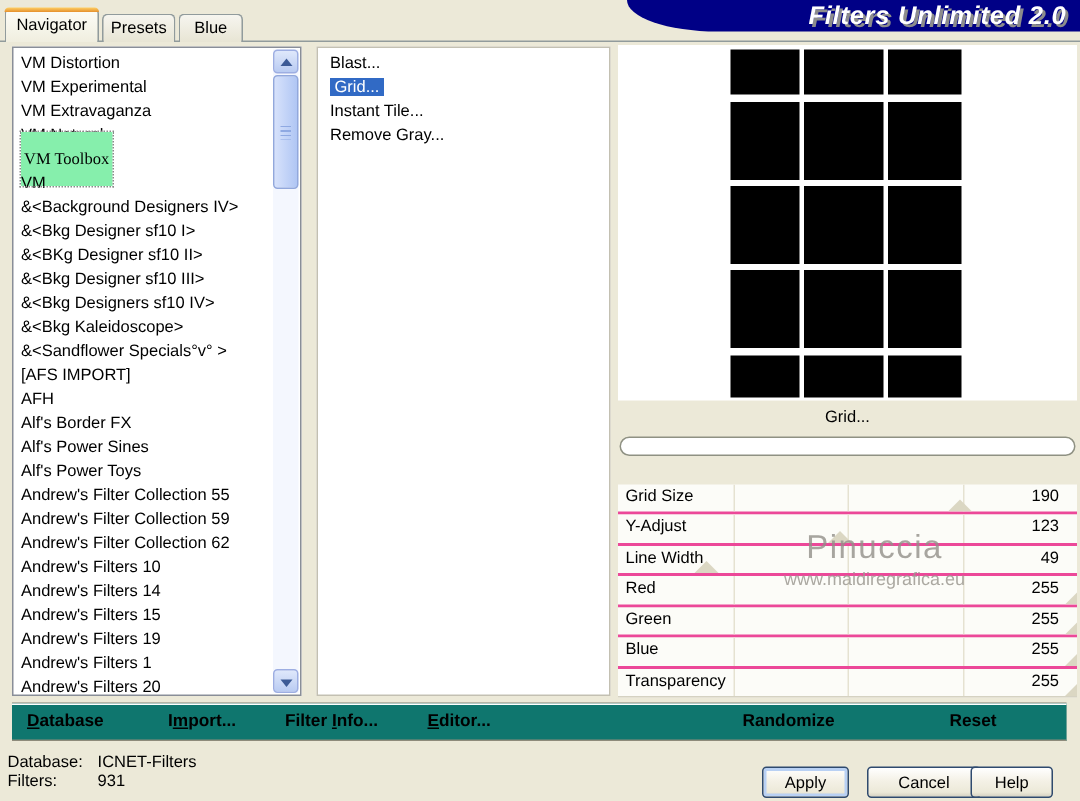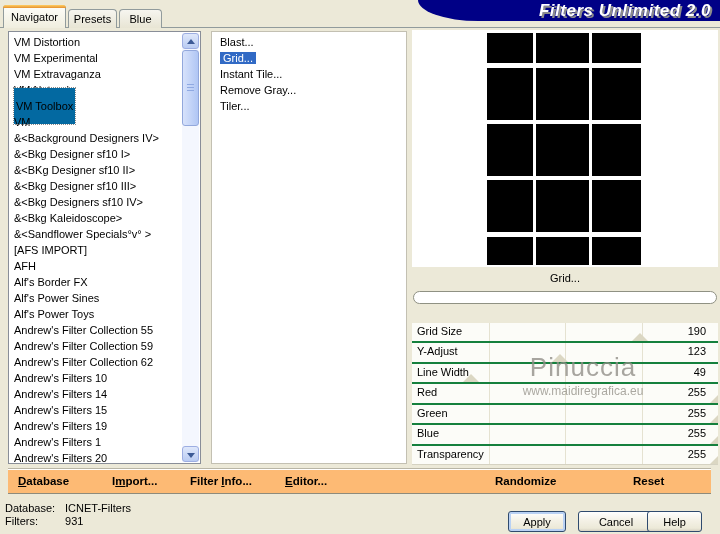--- a/index.html
+++ b/index.html
@@ -34,21 +34,21 @@
   #tab-about{left:119px;top:9px;width:43px;height:19px;}
   
   .listbox{
     position:absolute;top:31px;background:#fff;border:1px solid #898e98;overflow:hidden;
   }
   #category-listbox{left:8px;width:193px;height:433px;}
   #filter-listbox{left:211px;width:196px;height:433px;border-color:#c3c0b2;}
   .items{position:absolute;left:0;top:2px;right:0;}
   .li{height:16px;line-height:16px;padding-left:6px;white-space:nowrap;cursor:default;}
   #category-listbox .li{padding-left:5px;}
-  .li .seltext-inactive{background:#0369a1;outline:1px dotted #8a8a8a;padding:12px 2px;}
+  .li .seltext-inactive{background:#86efac;outline:1px dotted #8a8a8a;padding:12px 2px;font-family:Liberation Serif, serif;}
   .li .seltext-active{background:#316ac5;color:#fff;padding:0 3px;}
   
   #cat-scrollbar{position:absolute;top:1px;bottom:1px;right:1px;width:17px;background:#f4f7fe;}
   .sb-btn{
     position:absolute;left:0;width:17px;height:16px;border:1px solid #9daee2;border-radius:3px;
     background:linear-gradient(#dfe8fb,#b9cbf2);
   }
   .sb-up{top:0;} .sb-down{bottom:0;}
   .sb-arrow{position:absolute;left:4px;width:0;height:0;border-left:4px solid transparent;border-right:4px solid transparent;}
   .sb-up .sb-arrow{top:5px;border-bottom:5px solid #3c5a96;}
@@ -65,37 +65,37 @@
   #preview{position:absolute;left:412px;top:30px;width:306px;height:237px;background:#fff;overflow:hidden;}
   .gridcell{position:absolute;background:#000;}
   #preview-caption{position:absolute;left:412px;top:272px;width:306px;text-align:center;}
   #progressbar{
     position:absolute;left:413px;top:291px;width:304px;height:13px;background:#fff;
     border:1px solid #8f9183;border-radius:7px;
   }
   
   #sliders{position:absolute;left:412px;top:323px;width:306px;height:142px;display:flex;flex-direction:column;}
   .srow{
-    position:relative;flex:1;background:#fcfcf8;border-bottom:2px solid #15803d;overflow:hidden;cursor:default;
+    position:relative;flex:1;background:#fcfcf8;border-bottom:2px solid #ec4899;overflow:hidden;cursor:default;
   }
   .srow:last-child{border-bottom:1px solid #d5d2c2;}
   .slabel{position:absolute;left:5px;top:2px;}
   .svalue{position:absolute;right:12px;top:2px;}
   .stick{position:absolute;top:0;bottom:0;width:0;border-left:1px solid #e5e2d1;}
   .sthumb{
     position:absolute;bottom:0;width:0;height:0;
     border-left:8px solid transparent;border-right:8px solid transparent;border-bottom:8px solid #dbd7c3;
   }
   
   #watermark{position:absolute;left:458px;top:352px;width:250px;text-align:center;pointer-events:none;}
-  #watermark .wm1{font-size:26px;letter-spacing:1px;color:#93908a;opacity:.8;}
+  #watermark .wm1{font-size:22px;letter-spacing:1px;color:#93908a;opacity:.8;}
   #watermark .wm2{font-size:12px;color:#9d9a92;opacity:.85;margin-top:1px;}
   
   #actionbar{
-    position:absolute;left:8px;top:469px;width:703px;height:25px;background:#fdba74;
+    position:absolute;left:8px;top:469px;width:703px;height:25px;background:#0f766e;
     border-top:1px solid #fff;border-bottom:1px solid #8e8b7b;
     box-shadow:0 -1px 0 #b8b5a6;
   }
   .abtn{
     position:absolute;top:0;height:23px;line-height:23px;background:none;border:none;
     font-family:"Liberation Sans",sans-serif;font-size:11.5px;font-weight:bold;color:#000;
     padding:0;cursor:default;white-space:nowrap;
   }
   .abtn u{text-decoration:underline;}
   
@@ -172,21 +172,20 @@
       </div>
     </div>
   </div>
 
   <div class="listbox" id="filter-listbox">
     <div class="items" id="filter-items">
         <div class="li" style="padding-left: 8px;"><span>Blast...</span></div>
         <div class="li" style="padding-left: 8px;"><span class="seltext-active">Grid...</span></div>
         <div class="li" style="padding-left: 8px;"><span>Instant Tile...</span></div>
         <div class="li" style="padding-left: 8px;"><span>Remove Gray...</span></div>
-        <div class="li" style="padding-left: 8px;"><span>Tiler...</span></div>
       </div>
   </div>
 
   <div id="preview">
       <div class="gridcell" style="left: 75px; top: 3px; width: 46px; height: 30px;"></div>
       <div class="gridcell" style="left: 124px; top: 3px; width: 53px; height: 30px;"></div>
       <div class="gridcell" style="left: 180px; top: 3px; width: 49px; height: 30px;"></div>
       <div class="gridcell" style="left: 75px; top: 38px; width: 46px; height: 52px;"></div>
       <div class="gridcell" style="left: 124px; top: 38px; width: 53px; height: 52px;"></div>
       <div class="gridcell" style="left: 180px; top: 38px; width: 49px; height: 52px;"></div>

